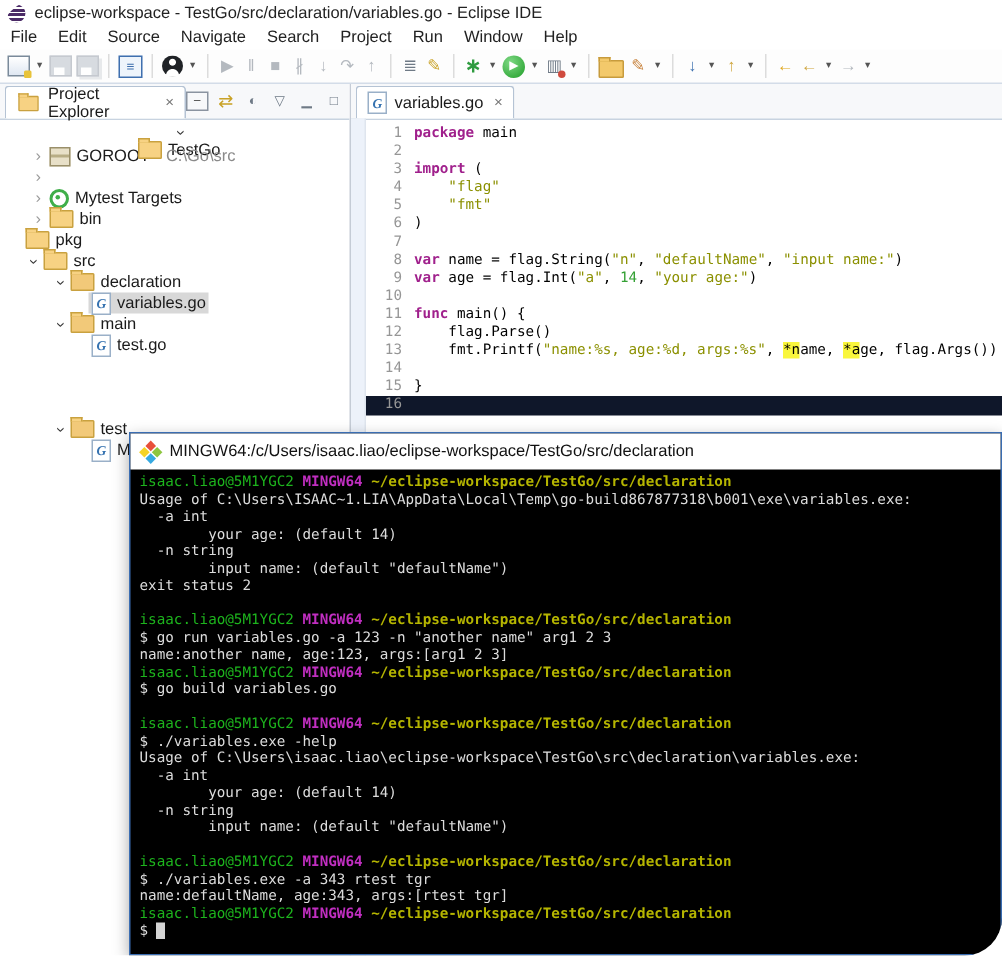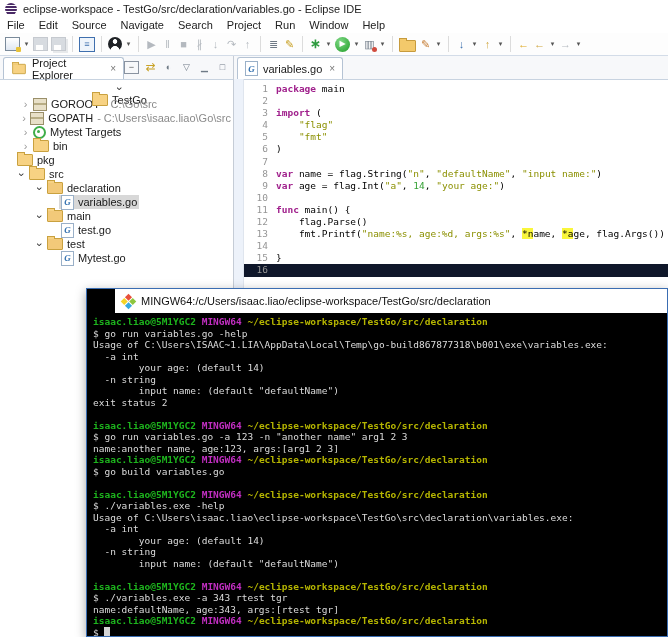--- a/index.html
+++ b/index.html
@@ -1,17 +1,17 @@
 <!DOCTYPE html>
 <html><head>
 <meta charset="utf-8">
 <style>
   html,body{margin:0;padding:0;background:#fff;}
   #screen{position:relative;width:668px;height:637px;overflow:hidden;
-    font-family:"Liberation Sans",sans-serif;font-size:11px;color:#1a1a1a;background:#fff;}
+    font-family:"Liberation Sans",sans-serif;font-size:11px;color:#1a1a1a;background:#fff;border-radius:25px;}
   
   #titlebar{position:absolute;left:0;top:0;right:0;height:17px;display:flex;align-items:center;gap:6px;padding-left:5px;background:#fff;}
   .eclipse-logo{width:12px;height:12px;border-radius:50%;
     background:repeating-linear-gradient(180deg,#4a2a66 0 2px,#fff 2px 3px),radial-gradient(circle,#7a4fa0,#3a2258);}
   #titletext{font-size:11px;color:#222;white-space:nowrap;}
   #menubar{position:absolute;left:0;top:17px;right:0;height:16px;display:flex;align-items:center;background:#fff;}
   .menu-item{padding:1px 7px;color:#222;}
   
   #toolbar{position:absolute;left:0;top:33px;right:0;height:22px;display:flex;align-items:center;gap:3px;
     padding-left:5px;background:#fdfdfd;border-bottom:1px solid #d3dce8;}
@@ -72,31 +72,31 @@
   .crow.cur{background:#0f172a;}
   .lnum{width:24px;text-align:right;padding-right:8px;color:#969696;flex:none;}
   .s-kw{color:#a0208c;font-weight:bold;}
   .s-str{color:#8b9000;}
   .s-num{color:#35a135;}
   .s-plain{color:#000;}
   .s-hl{color:#000;background:#f9f63c;}
   
   #terminal{position:absolute;left:86px;top:288px;width:582px;height:349px;box-sizing:border-box;
     border:1px solid #3a6db2;background:#000;box-shadow:0 3px 10px rgba(0,0,0,.35);z-index:10;}
-  #term-title{height:24px;background:#fff;display:flex;align-items:center;gap:7px;padding-left:8px;font-size:11px;color:#111;margin-left:28px;}
+  #term-title{height:24px;background:#fff;display:flex;align-items:center;gap:7px;padding-left:8px;font-size:11px;color:#111;}
   .msys-ic{width:11px;height:11px;transform:rotate(45deg);flex:none;display:grid;grid-template-columns:1fr 1fr;grid-template-rows:1fr 1fr;gap:1px;}
   .msys-ic i{display:block;}
   .msys-ic i:nth-child(1){background:#e8503a;}
   .msys-ic i:nth-child(2){background:#8dc63f;}
   .msys-ic i:nth-child(3){background:#f5d327;}
   .msys-ic i:nth-child(4){background:#36a9e1;}
   #term-body{position:absolute;left:0;right:0;top:24px;bottom:0;overflow:hidden;
     padding:3px 0 0 6px;font-family:"DejaVu Sans Mono","Liberation Mono",monospace;font-size:9.5px;}
   .t-line{height:11.5px;line-height:11.5px;white-space:pre;}
-  .t-green{color:#1db41d;font-weight:bold;}
+  .t-green{color:#1db41d;font-weight:normal;}
   .t-magenta{color:#c12ec1;font-weight:bold;}
   .t-yellow{color:#b5b500;font-weight:bold;}
   .t-fg{color:#dcdcdc;}
   .t-cursor{background:#d4d4d4;color:#000;}
 </style>
 </head>
 <body>
 
 <div id="screen">
 
@@ -189,25 +189,20 @@
         <div class="trow" style="padding-left: 20px;">
           <span class="exp">›</span>
           <span class="itemline">
             <span class="lib-ic"></span>
             <span>GOROOT</span>
             <span class="tsuffix"> - C:\Go\src</span>
           </span>
         </div>
         <div class="trow" style="padding-left: 20px;">
           <span class="exp">›</span>
-          <span class="itemline">
-            <span class="lib-ic"></span>
-            <span>GOPATH</span>
-            <span class="tsuffix"> - C:\Users\isaac.liao\Go\src</span>
-          </span>
         </div>
         <div class="trow" style="padding-left: 20px;">
           <span class="exp">›</span>
           <span class="itemline">
             <span class="bt-ic"></span>
             <span>Mytest Targets</span>
           </span>
         </div>
         <div class="trow" style="padding-left: 20px;">
           <span class="exp">›</span>
@@ -251,21 +246,21 @@
             <span>main</span>
           </span>
         </div>
         <div class="trow" style="padding-left: 48px;">
           <span class="exp"></span>
           <span class="itemline">
             <span class="go-ic">G</span>
             <span>test.go</span>
           </span>
         </div>
-        <div class="trow" style="padding-left: 34px;">
+        <div class="trow" style="padding-left: 34px; margin-top: 42px;">
           <span class="exp open">›</span>
           <span class="itemline">
             <span class="f-ic pk"></span>
             <span>test</span>
           </span>
         </div>
         <div class="trow" style="padding-left: 48px;">
           <span class="exp"></span>
           <span class="itemline">
             <span class="go-ic">G</span>
@@ -309,21 +304,20 @@
       <span class="msys-ic">
           <i></i>
           <i></i>
           <i></i>
           <i></i>
         </span>
       <span>MINGW64:/c/Users/isaac.liao/eclipse-workspace/TestGo/src/declaration</span>
     </div>
     <div id="term-body">
         <div class="t-line"><span class="t-green">isaac.liao@5M1YGC2 </span><span class="t-magenta">MINGW64 </span><span class="t-yellow">~/eclipse-workspace/TestGo/src/declaration</span></div>
-        <div class="t-line"><span class="t-fg">$ go run variables.go -help</span></div>
         <div class="t-line"><span class="t-fg">Usage of C:\Users\ISAAC~1.LIA\AppData\Local\Temp\go-build867877318\b001\exe\variables.exe:</span></div>
         <div class="t-line"><span class="t-fg">  -a int</span></div>
         <div class="t-line"><span class="t-fg">        your age: (default 14)</span></div>
         <div class="t-line"><span class="t-fg">  -n string</span></div>
         <div class="t-line"><span class="t-fg">        input name: (default "defaultName")</span></div>
         <div class="t-line"><span class="t-fg">exit status 2</span></div>
         <div class="t-line">&nbsp;</div>
         <div class="t-line"><span class="t-green">isaac.liao@5M1YGC2 </span><span class="t-magenta">MINGW64 </span><span class="t-yellow">~/eclipse-workspace/TestGo/src/declaration</span></div>
         <div class="t-line"><span class="t-fg">$ go run variables.go -a 123 -n "another name" arg1 2 3</span></div>
         <div class="t-line"><span class="t-fg">name:another name, age:123, args:[arg1 2 3]</span></div>

